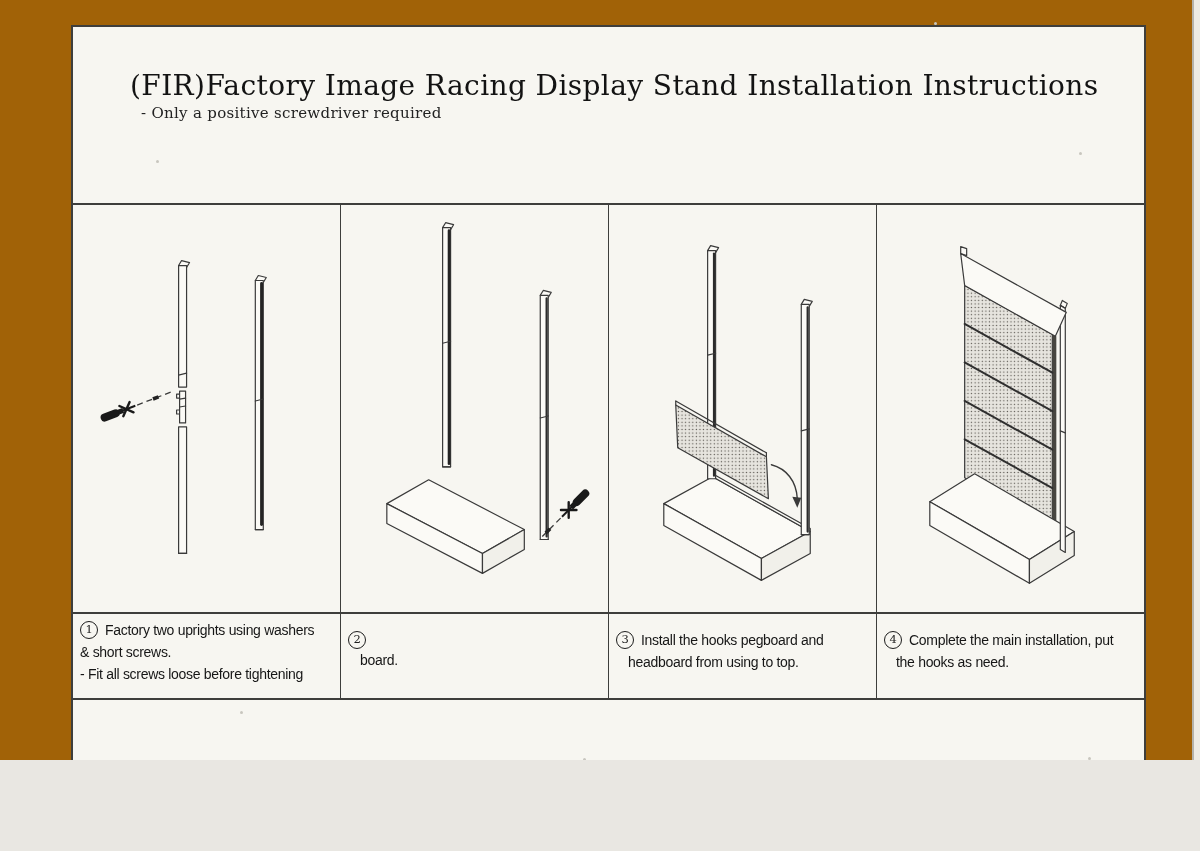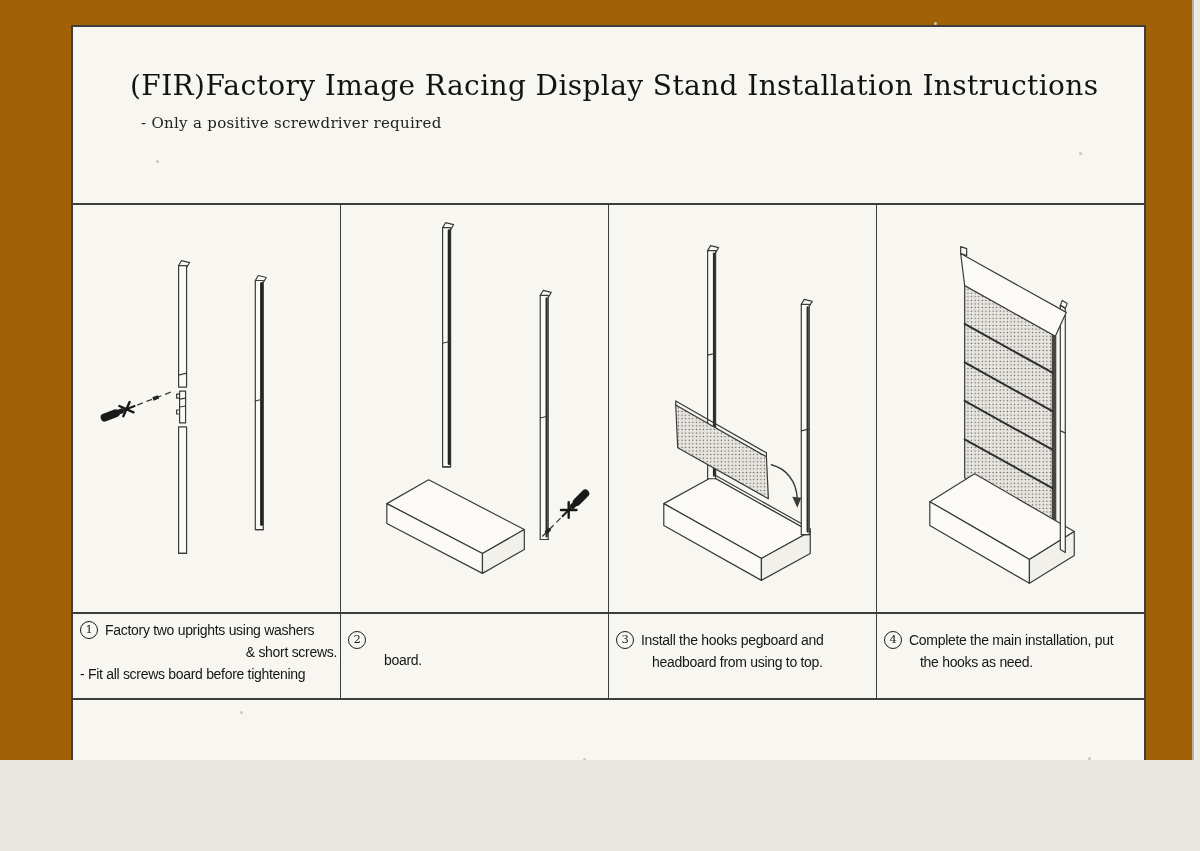--- a/index.html
+++ b/index.html
@@ -13,41 +13,41 @@
     position:absolute; left:71px; top:25px; width:1075px; height:763px;
     border:2px solid #3e3e3c; box-sizing:border-box; background:#f7f6f1;
   }
   .title-block { height:176px; border-bottom:2px solid #3e3e3c; }
   .doc-title {
     margin:0; padding:42px 0 0 57px;
     font-family:"DejaVu Serif","Liberation Serif",serif; font-weight:400;
     font-size:28px; letter-spacing:0.4px; color:#131313; white-space:nowrap;
   }
   .doc-subtitle {
-    margin:12px 0 0 68px;
+    margin:2px 0 0 68px;
     font-family:"DejaVu Serif","Liberation Serif",serif;
     font-size:15px; letter-spacing:0.3px; color:#222;
   }
   .row-panels { display:flex; height:407px; border-bottom:2px solid #3e3e3c; }
   .panel { flex:1 1 0; border-right:1.5px solid #3e3e3c; box-sizing:border-box; }
   .panel:last-child { border-right:none; }
   .panel svg { display:block; width:100%; height:100%; }
 
   .row-captions { display:flex; height:84px; border-bottom:2px solid #3e3e3c; }
   .cap {
     flex:1 1 0; border-right:1.5px solid #3e3e3c; box-sizing:border-box;
     padding:5px 3px 0 7px; font-size:14px; letter-spacing:-0.3px;
     line-height:22px; color:#161616;
   }
   .cap:last-child { border-right:none; }
   .cap.pad-more { padding-top:15px; }
   .cap-line1 { display:flex; gap:7px; white-space:nowrap; }
   .cap-line { white-space:nowrap; }
-  .cap-line.indent { margin-left:36px; }
-  .cap-line.center { text-align:right; }
+  .cap-line.indent { margin-left:12px; }
+  .cap-line.center { text-align:left; }
   .circled {
     flex:none; width:18px; height:18px; margin-top:2px;
     border:1.3px solid #1d1d1d; border-radius:50%; box-sizing:border-box;
     display:inline-flex; align-items:center; justify-content:center;
     font-family:"DejaVu Serif","Liberation Serif",serif; font-size:11.5px;
     line-height:1; color:#1d1d1d;
   }
   .row-empty { height:85px; }
 
   
@@ -221,21 +221,21 @@
     </div>
 
     <div class="row-captions">
 
       <div class="cap">
         <div class="cap-line1">
           <span class="circled">1</span>
           <span>Factory two uprights using washers</span>
         </div>
         <div class="cap-line center">&amp; short screws.</div>
-        <div class="cap-line">- Fit all screws board before tightening</div>
+        <div class="cap-line">- Fit all screws loose before tightening</div>
       </div>
 
       <div class="cap pad-more">
         <div class="cap-line1">
           <span class="circled">2</span>
         </div>
         <div class="cap-line indent">board.</div>
       </div>
 
       <div class="cap pad-more">

